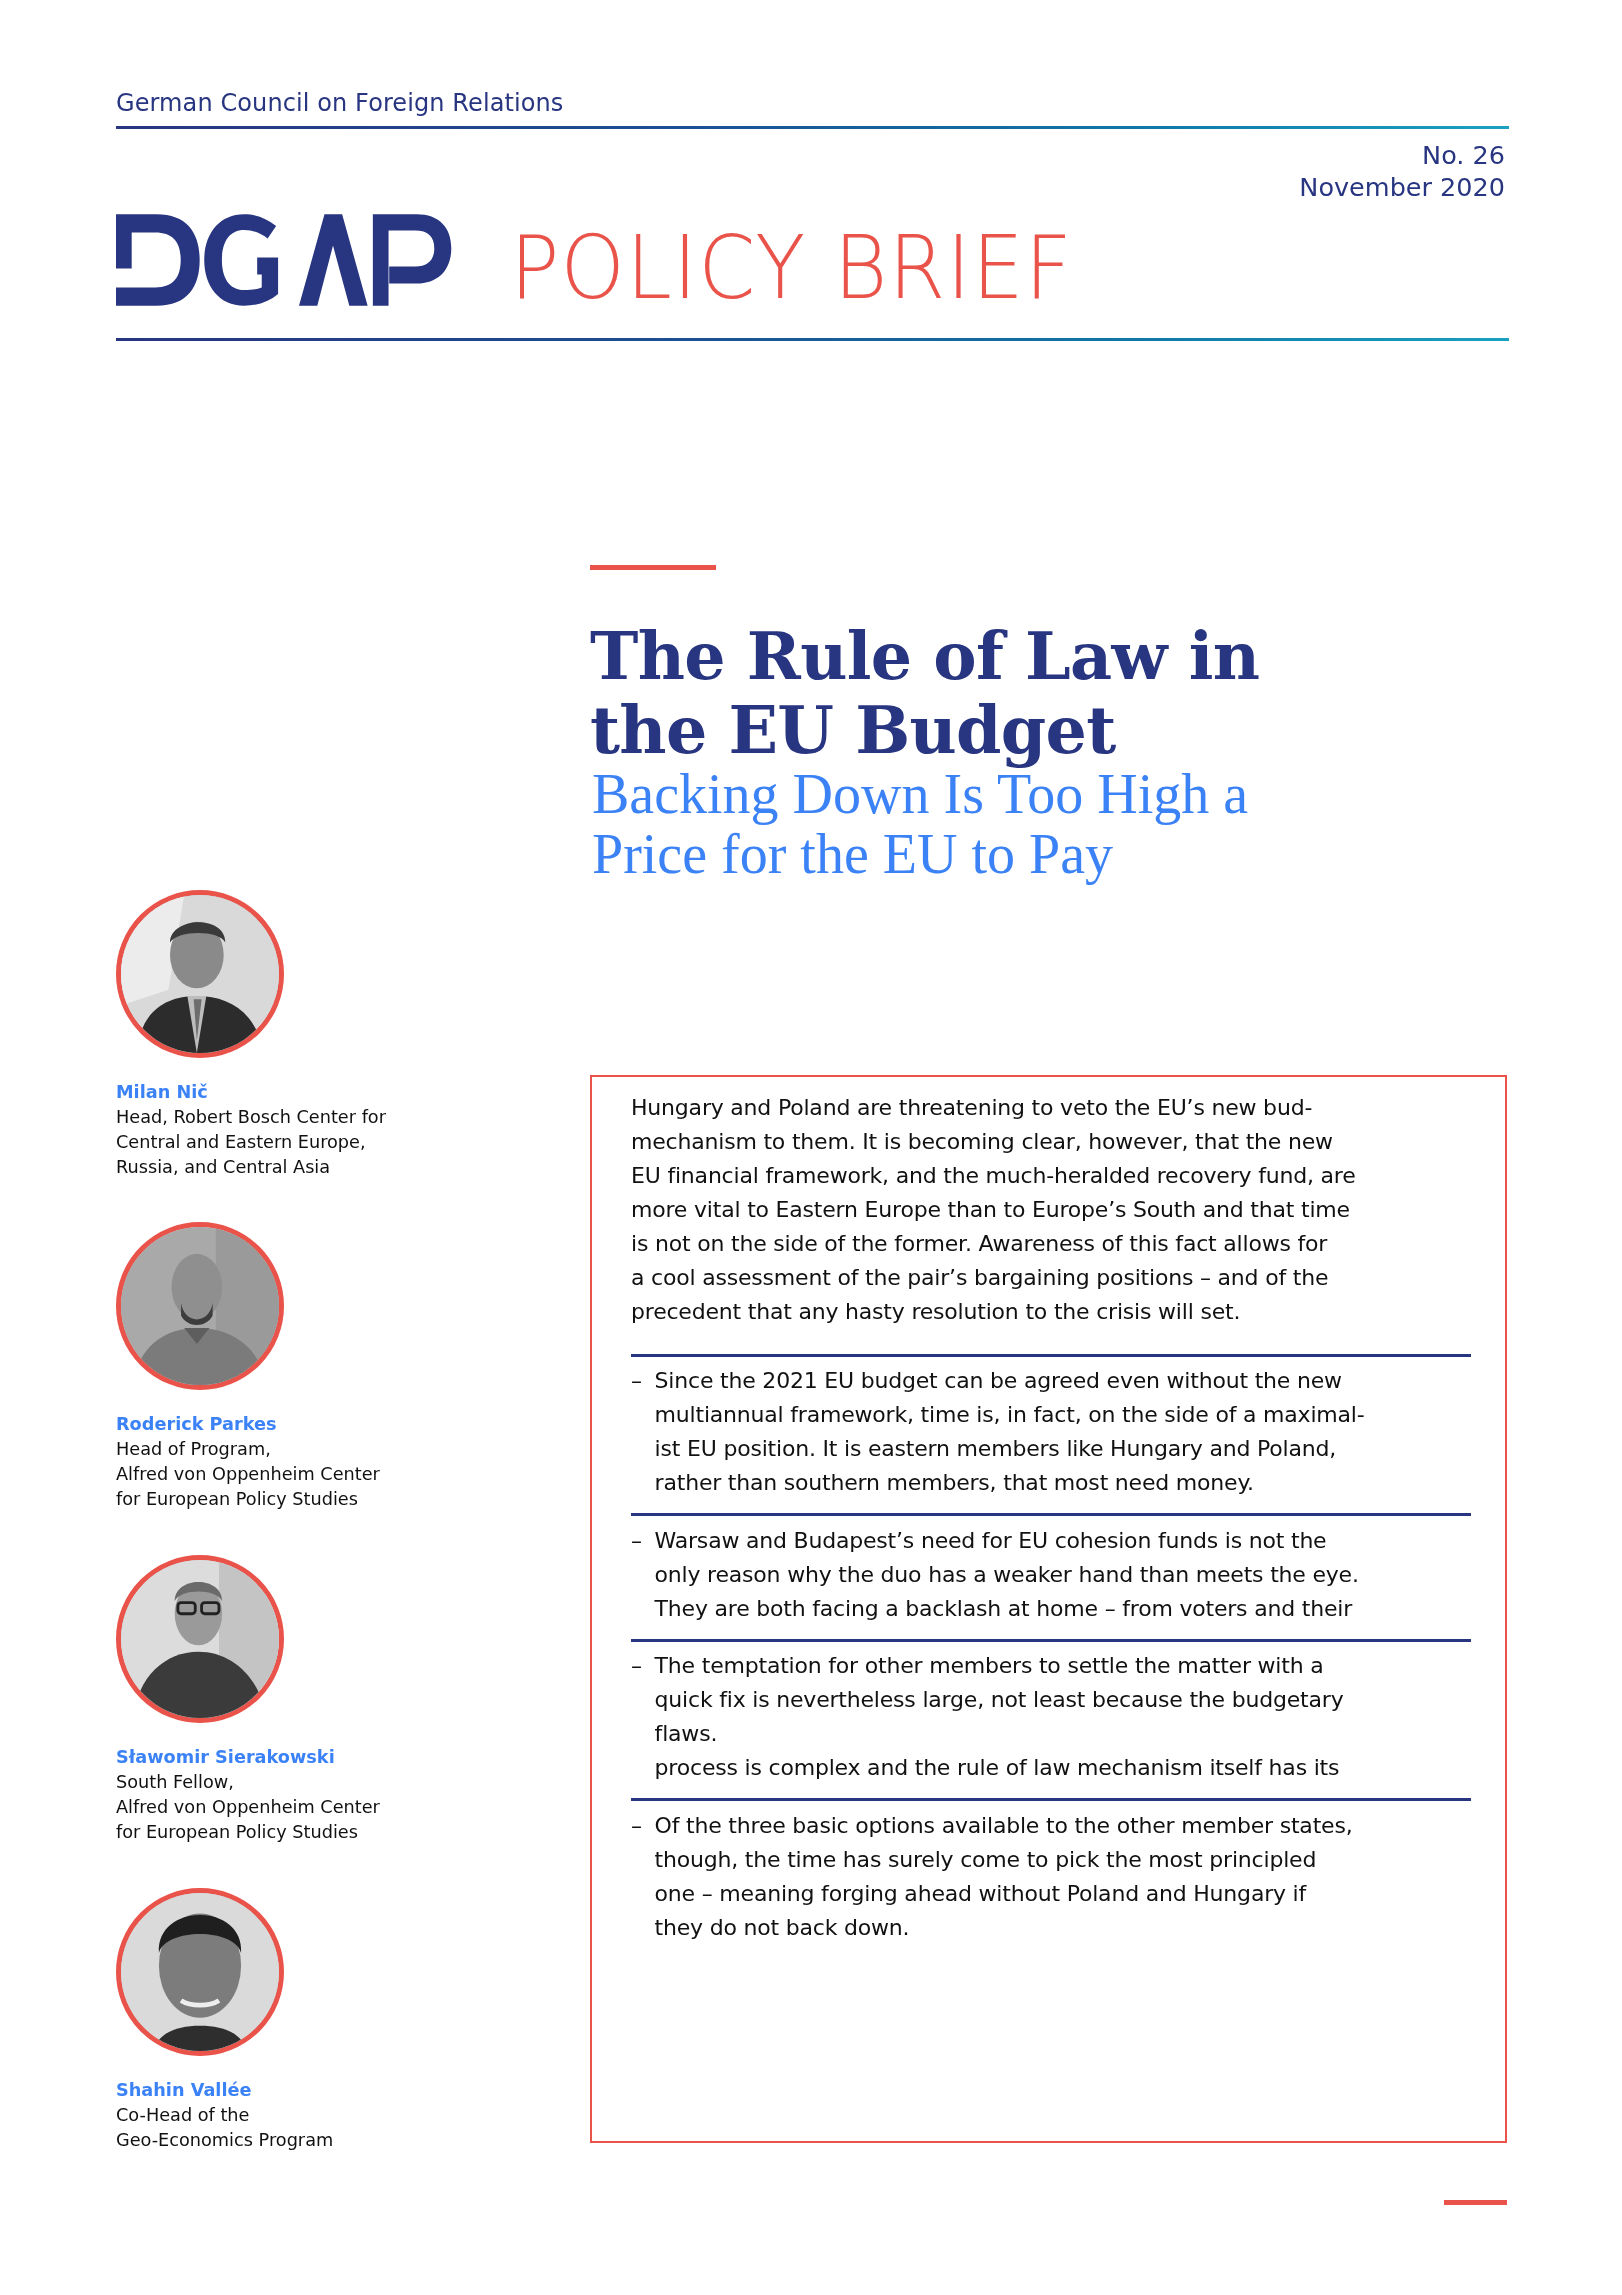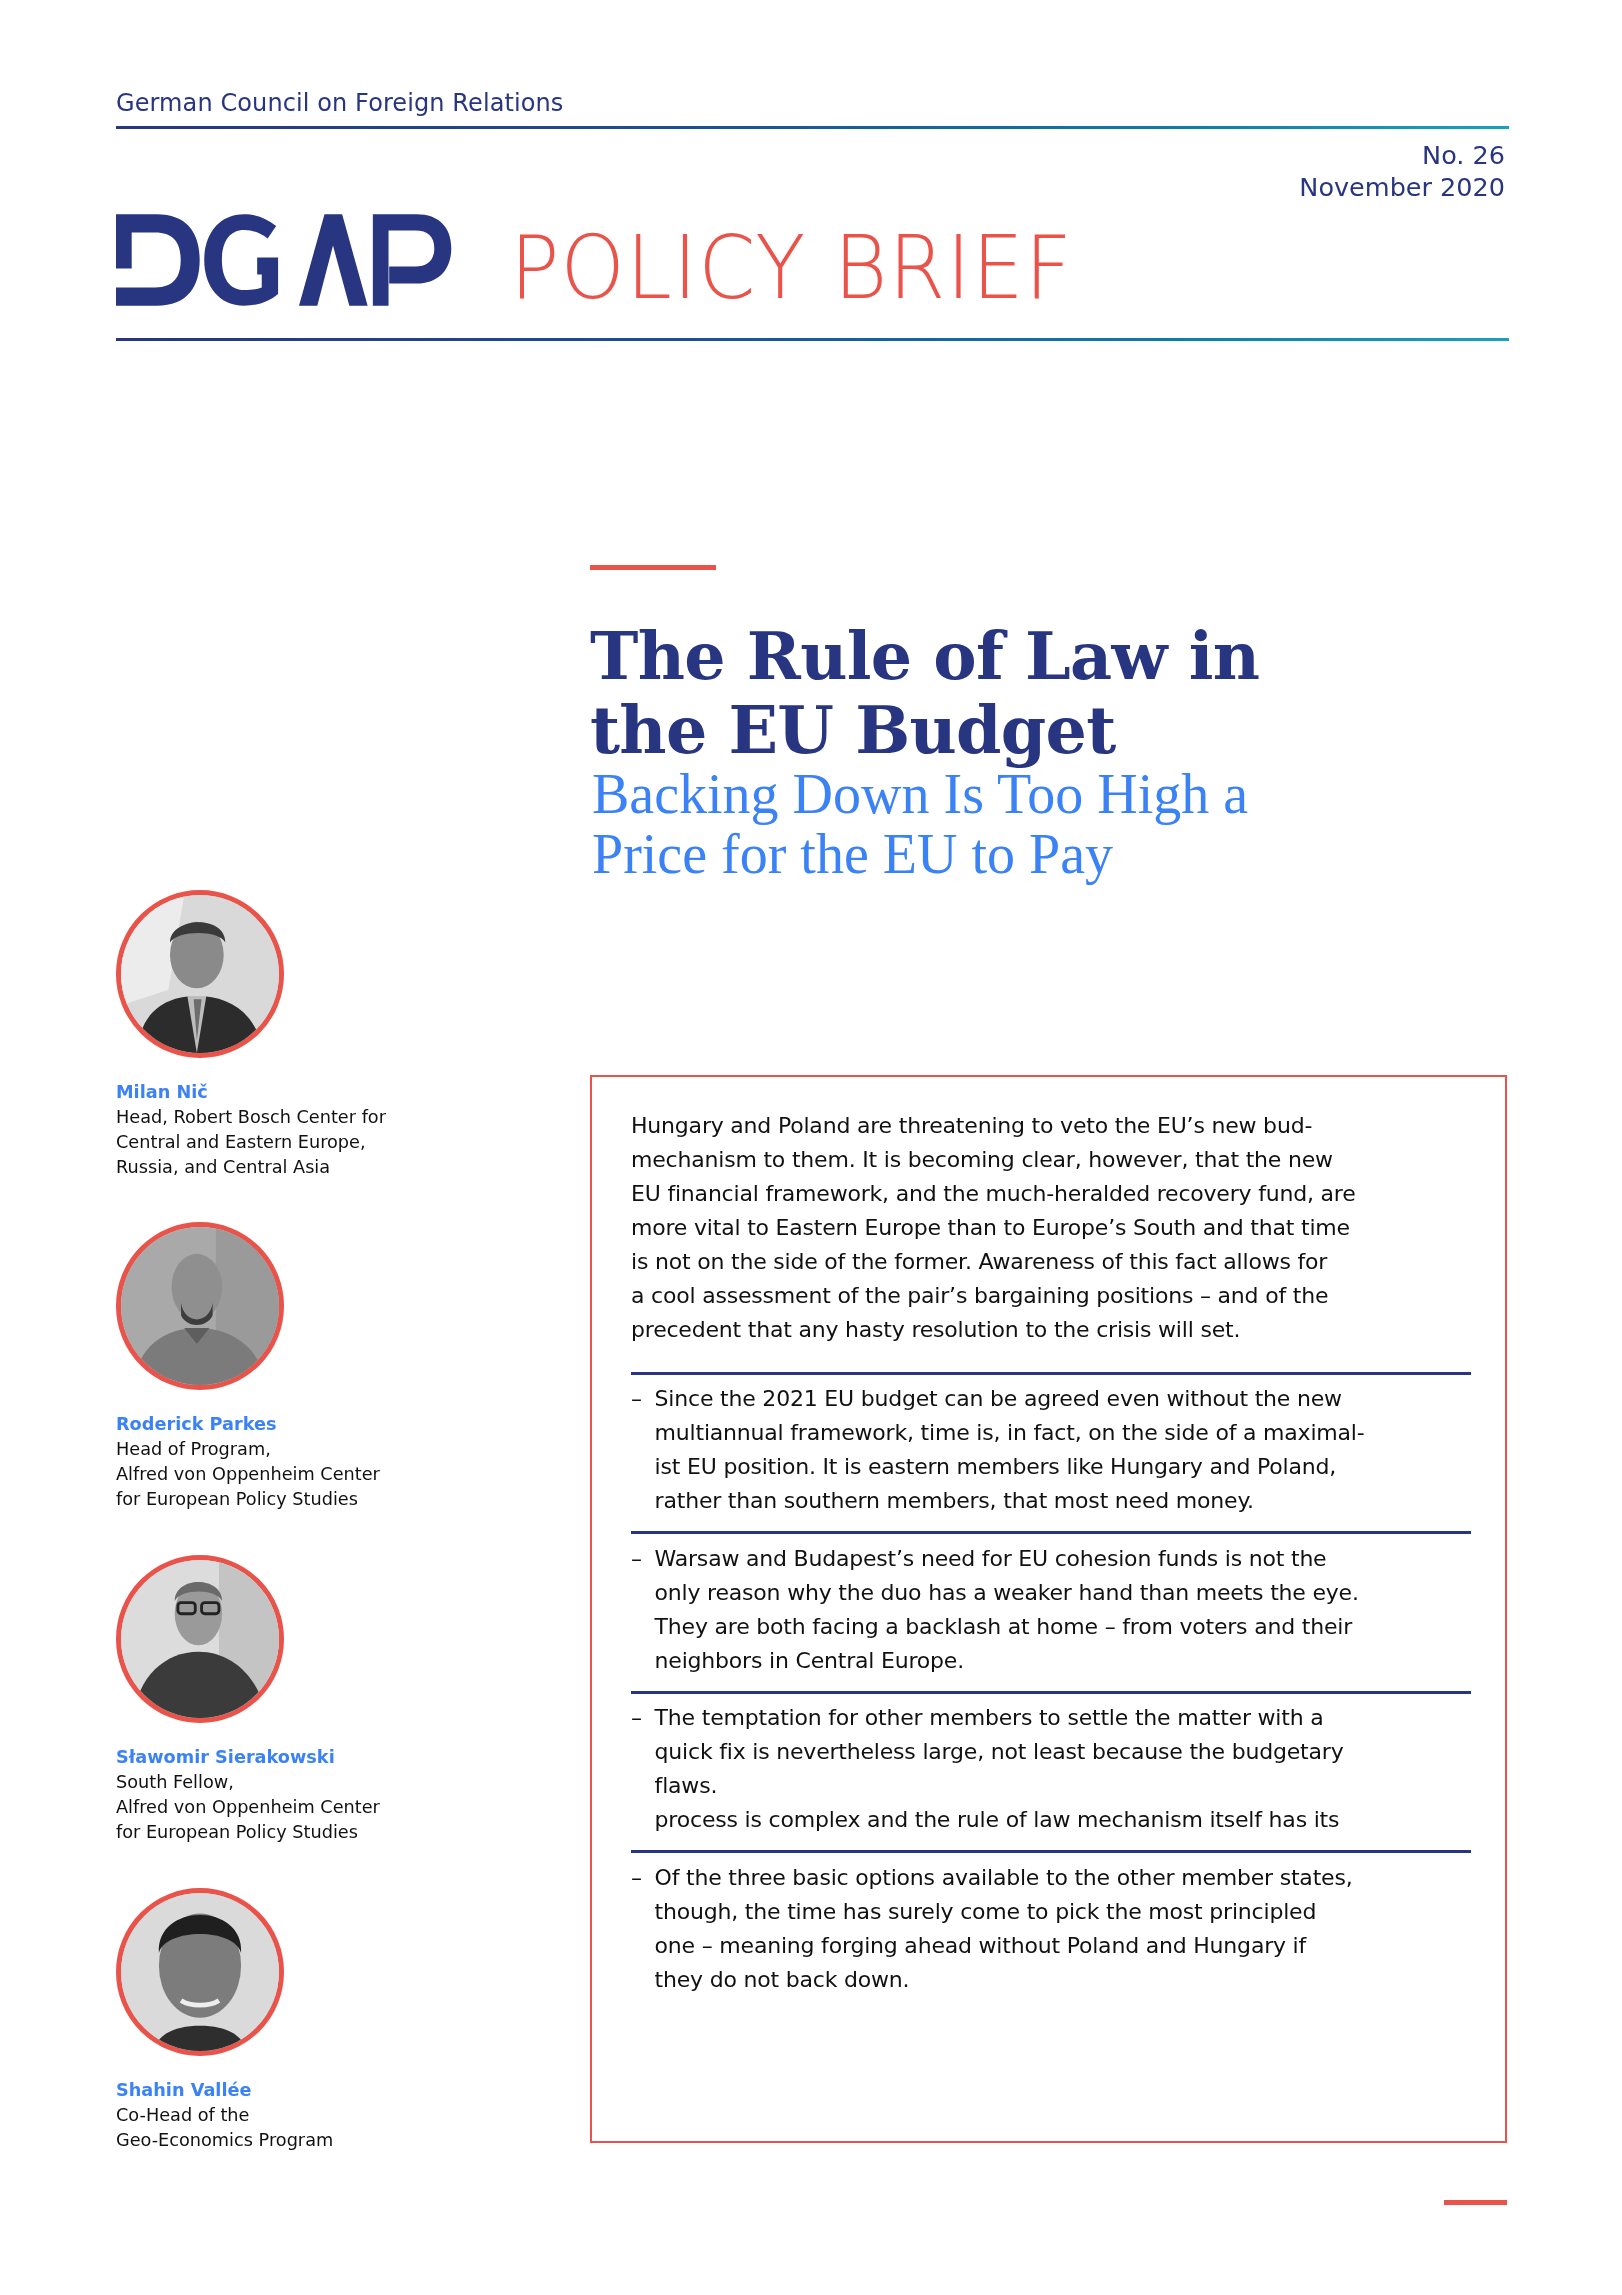--- a/index.html
+++ b/index.html
@@ -35,21 +35,21 @@
   .avatar { width: 158px; height: 158px; border-radius: 50%; border: 5.2px solid #e9534a;
             overflow: hidden; position: relative; background: #cfcfcf; }
   .avatar svg { width: 100%; height: 100%; display: block; }
   .author-name { margin-top: 22px; font-family: "DejaVu Sans", sans-serif; font-weight: bold;
                  font-size: 17.7px; line-height: 25px; color: #3b82f6; white-space: nowrap; }
   .author-role { font-family: "DejaVu Sans", sans-serif; font-size: 17.7px; line-height: 25px;
                  color: #111; white-space: nowrap; }
 
   
   .box { left: 590px; top: 1075px; width: 913px; height: 1064px; border: 2.6px solid #e9534a; }
-  .box-inner { position: absolute; left: 39px; top: 32px; width: 839px; }
+  .box-inner { position: absolute; left: 39px; top: 14px; width: 839px; }
   .intro { font-family: "DejaVu Sans", sans-serif; font-size: 22px; line-height: 34px;
            color: #111; white-space: nowrap; letter-spacing: -0.2px; }
   .divider { height: 2.6px; background: #283580; width: 840px; }
   .bullet { position: relative; padding-left: 23.6px; font-family: "DejaVu Sans", sans-serif;
             font-size: 22px; line-height: 34px; color: #111; white-space: nowrap; letter-spacing: -0.2px; }
   .bullet .dash { position: absolute; left: 0; top: 0; }
 
   .dash-bottom { left: 1444px; top: 2200px; width: 63px; height: 5.2px; background: #e9534a; }
 </style>
 </head>
@@ -179,21 +179,20 @@
       <div>ist EU position. It is eastern members like Hungary and Poland,</div>
       <div>rather than southern members, that most need money.</div>
     </div>
 
     <div class="divider" style="margin-top:13px;"></div>
     <div class="bullet" style="margin-top:7.9px;">
       <span class="dash">–</span>
       <div>Warsaw and Budapest’s need for EU cohesion funds is not the</div>
       <div>only reason why the duo has a weaker hand than meets the eye.</div>
       <div>They are both facing a backlash at home – from voters and their</div>
-      <div>neighbors in Central Europe.</div>
     </div>
 
     <div class="divider" style="margin-top:13px;"></div>
     <div class="bullet" style="margin-top:7.9px;">
       <span class="dash">–</span>
       <div>The temptation for other members to settle the matter with a</div>
       <div>quick fix is nevertheless large, not least because the budgetary</div>
       <div>flaws.</div>
       <div>process is complex and the rule of law mechanism itself has its</div>
     </div>

